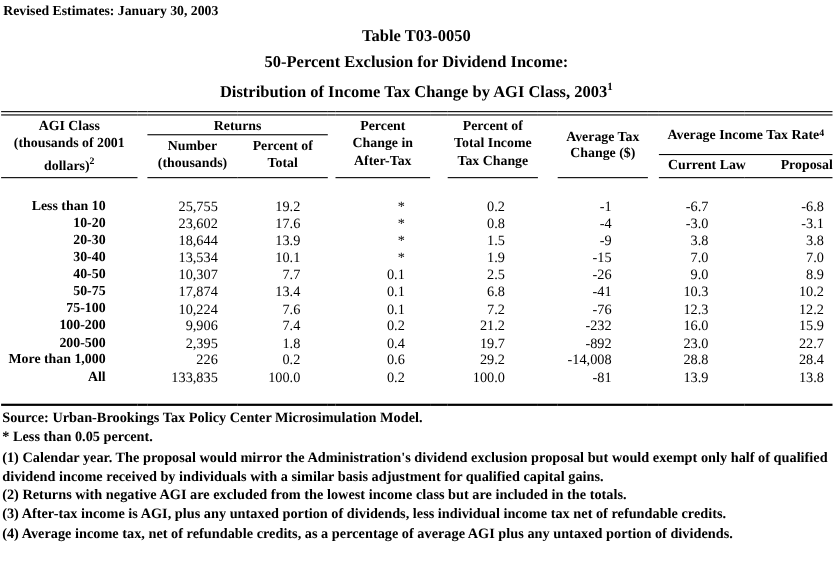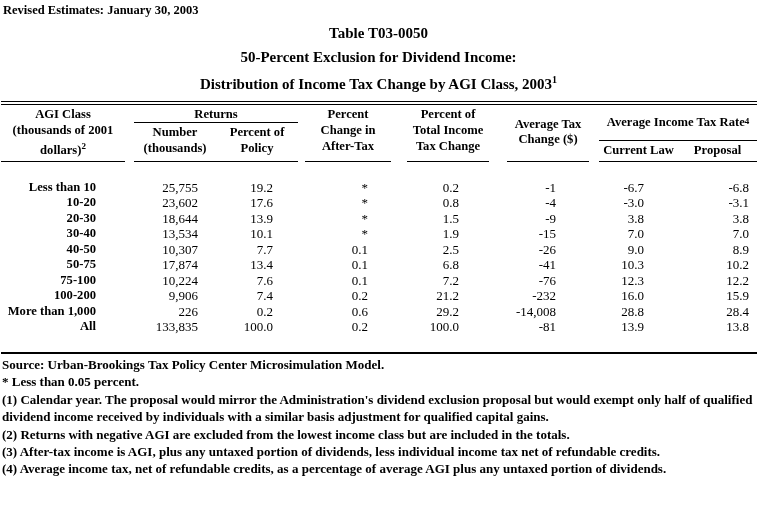--- a/index.html
+++ b/index.html
@@ -31,21 +31,21 @@
   thead th.gap { border-bottom:none; }
 
   .hdr-stack { height:54px; display:flex; flex-direction:column; text-align:center; }
   .hdr-stack.lines3 { padding-top:2px; line-height:15.9px; }
   .hdr-stack.center2 { justify-content:center; line-height:15.5px; }
 
   .grp-inner { height:54px; display:flex; flex-direction:column; text-align:center; }
   .grp-label { line-height:15px; padding-top:2px; border-bottom:1px solid #000; }
   .grp-subs { flex:1; display:flex; }
   .grp-subs .sub { flex:1; line-height:15.9px; padding-top:2px; }
-  .grp2-inner { height:54px; display:flex; flex-direction:column; text-align:center; }
+  .grp2-inner { height:54px; display:flex; flex-direction:column; text-align:right; }
   .grp2-label { flex:1; display:flex; align-items:center; justify-content:center; border-bottom:1px solid #000; }
   .grp2-label sup { font-size:9px; margin-top:-4px; }
   .grp2-subs { display:flex; height:18px; }
   .grp2-subs .sub { flex:1; line-height:18px; }
   .hdr-stack sup, .grp-label sup { font-size:9px; }
 
   tbody td {
     font-size:13px; line-height:15.45px; text-align:right; white-space:nowrap;
   }
   tbody td.c1 { font-weight:bold; font-size:12.6px; padding-right:29px; }
@@ -100,21 +100,21 @@
       <th colspan="2">
         <div class="grp-inner">
           <div class="grp-label">Returns</div>
           <div class="grp-subs">
             <div class="sub">
               <div>Number</div>
               <div>(thousands)</div>
             </div>
             <div class="sub">
               <div>Percent of</div>
-              <div>Policy</div>
+              <div>Total</div>
             </div>
           </div>
         </div>
       </th>
       <th class="gap"></th>
       <th>
         <div class="hdr-stack lines3">
           <div>Percent</div>
           <div>Change in</div>
           <div>After-Tax</div>
@@ -265,20 +265,35 @@
         <td class="c4">0.2</td>
         <td class="gap"></td>
         <td class="c5">21.2</td>
         <td class="gap"></td>
         <td class="c6">-232</td>
         <td class="gap"></td>
         <td class="c7">16.0</td>
         <td class="c8">15.9</td>
       </tr>
       <tr>
+        <td class="c1">200-500</td>
+        <td class="gap"></td>
+        <td class="c2">2,395</td>
+        <td class="c3">1.8</td>
+        <td class="gap"></td>
+        <td class="c4">0.4</td>
+        <td class="gap"></td>
+        <td class="c5">19.7</td>
+        <td class="gap"></td>
+        <td class="c6">-892</td>
+        <td class="gap"></td>
+        <td class="c7">23.0</td>
+        <td class="c8">22.7</td>
+      </tr>
+      <tr>
         <td class="c1">More than 1,000</td>
         <td class="gap"></td>
         <td class="c2">226</td>
         <td class="c3">0.2</td>
         <td class="gap"></td>
         <td class="c4">0.6</td>
         <td class="gap"></td>
         <td class="c5">29.2</td>
         <td class="gap"></td>
         <td class="c6">-14,008</td>

